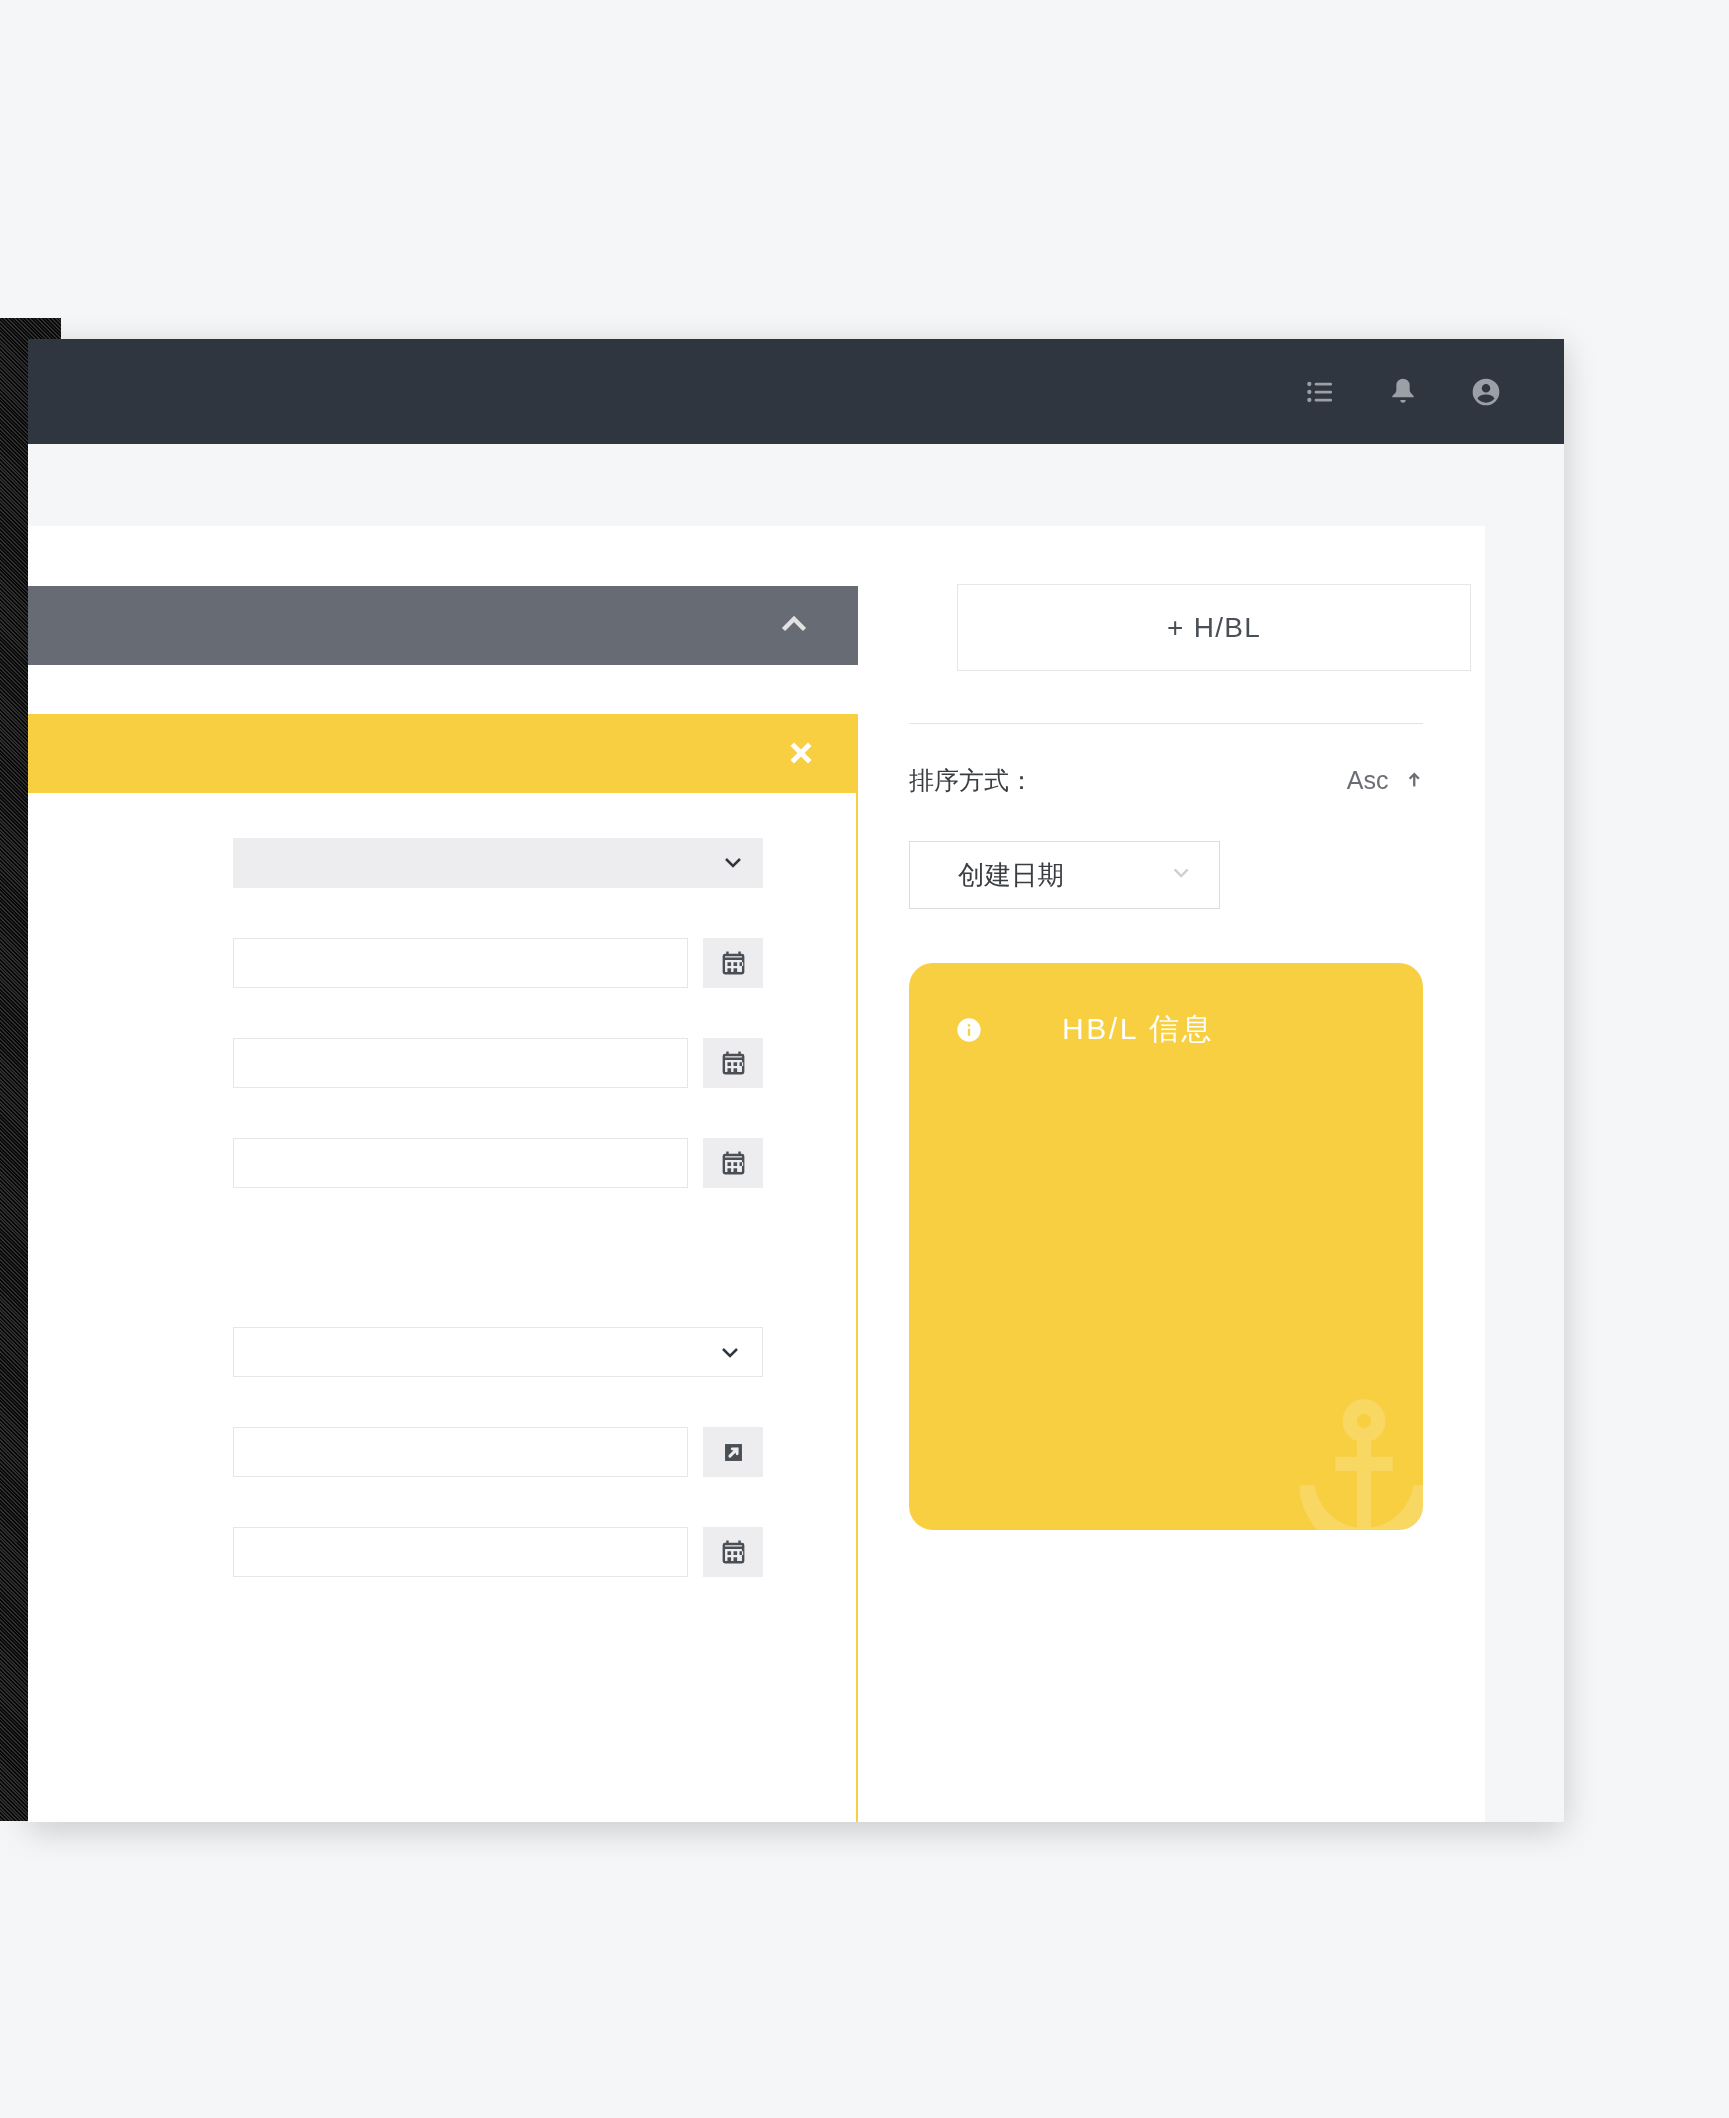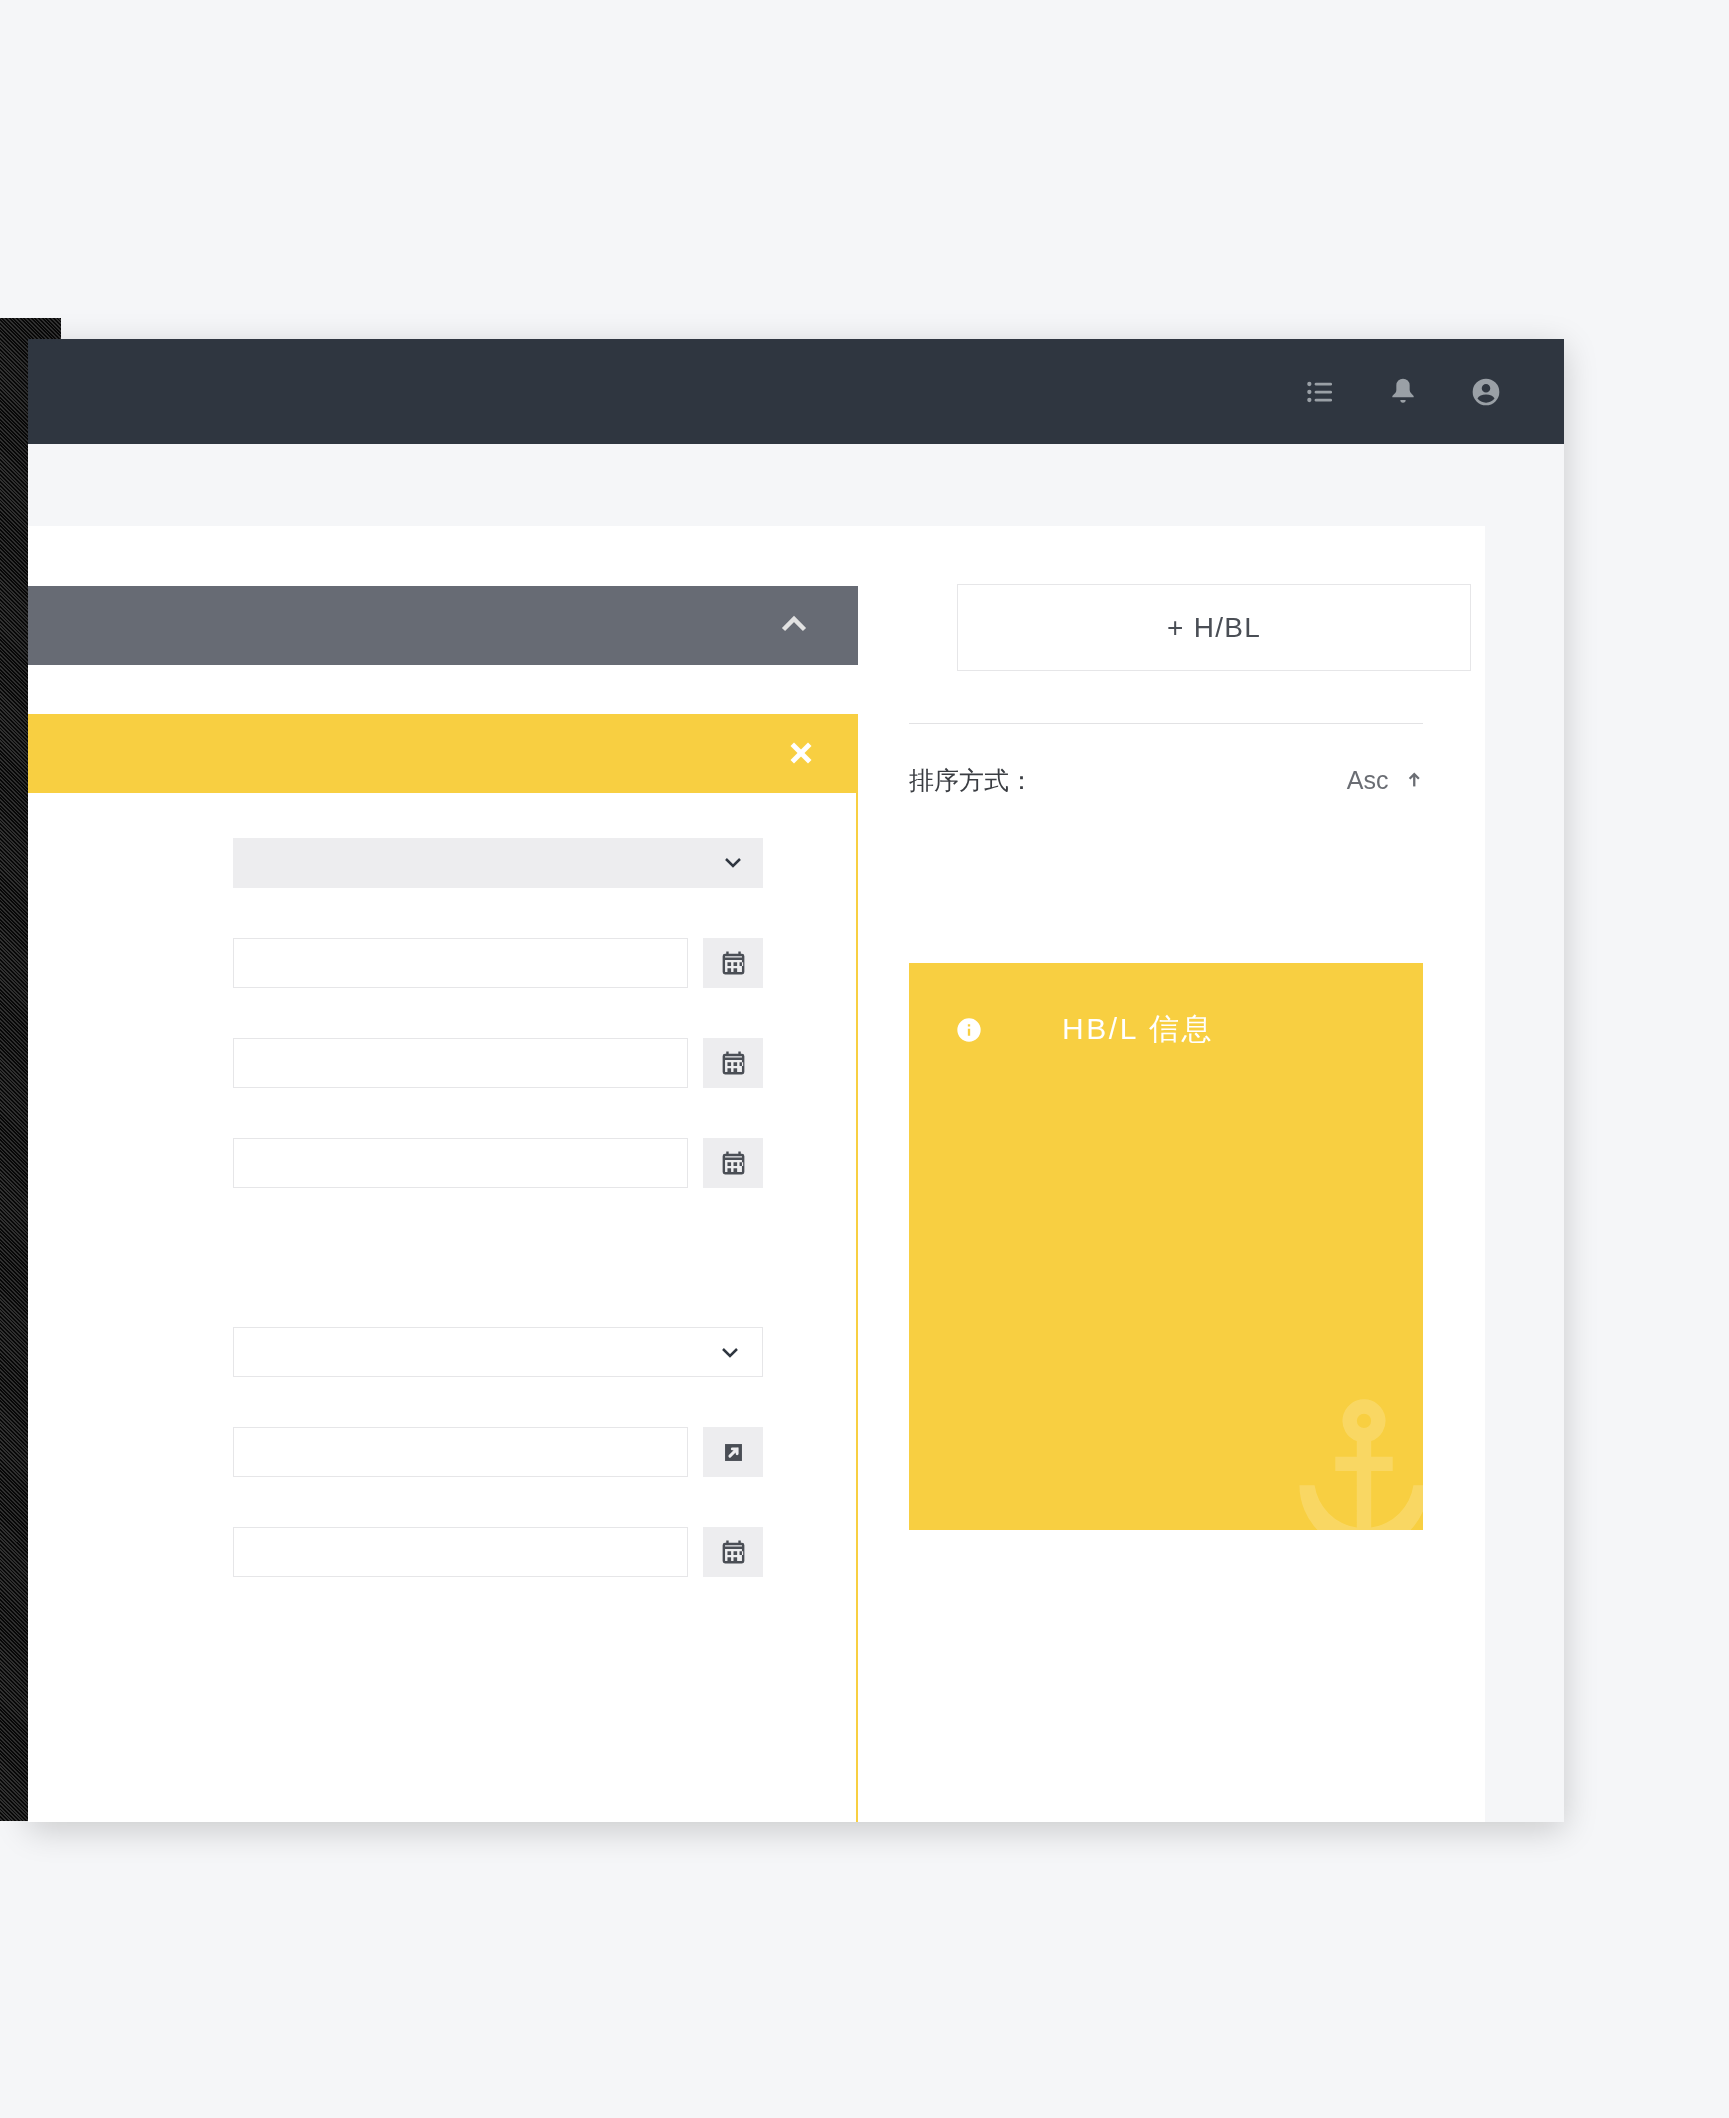--- a/index.html
+++ b/index.html
@@ -244,20 +244,21 @@
 
   .yellow-card {
     position: absolute;
     left: 0;
     top: 437px;
     width: 514px;
     height: 567px;
     background: #f8cf41;
     color: #ffffff;
     overflow: hidden;
+    border-radius: 24px;
   }
   .yellow-card-body {
     display: flex;
     align-items: center;
     gap: 79px;
     padding: 46px 46px 0 46px;
   }
   .yellow-card-body svg.info { width: 28px; height: 28px; fill: #ffffff; }
   .yellow-card-title { font-size: 30px; letter-spacing: 2.6px; }
 
@@ -410,20 +411,28 @@
               <span>Asc</span>
               <span>
                 <svg viewBox="0 0 24 24">
                     <line x1="12" y1="20" x2="12" y2="4"></line>
                     <polyline points="6 10 12 4 18 10"></polyline>
                   </svg>
               </span>
             </span>
           </div>
 
+          <div class="sort-select">
+            <span>创建日期</span>
+            <span>
+              <svg viewBox="0 0 24 24">
+                  <polyline points="5 9 12 16 19 9"></polyline>
+                </svg>
+            </span>
+          </div>
 
           <div class="yellow-card">
             <div class="yellow-card-body">
               <svg class="info" viewBox="0 0 24 24">
                   <path d="M12 2a10 10 0 1 0 0 20 10 10 0 0 0 0-20zm1 15h-2v-6h2v6zm0-8h-2V7h2v2z"></path>
                 </svg>
               <span class="yellow-card-title">HB/L 信息</span>
             </div>
             <div class="anchor-bg">
               <svg viewBox="0 0 24 24">

